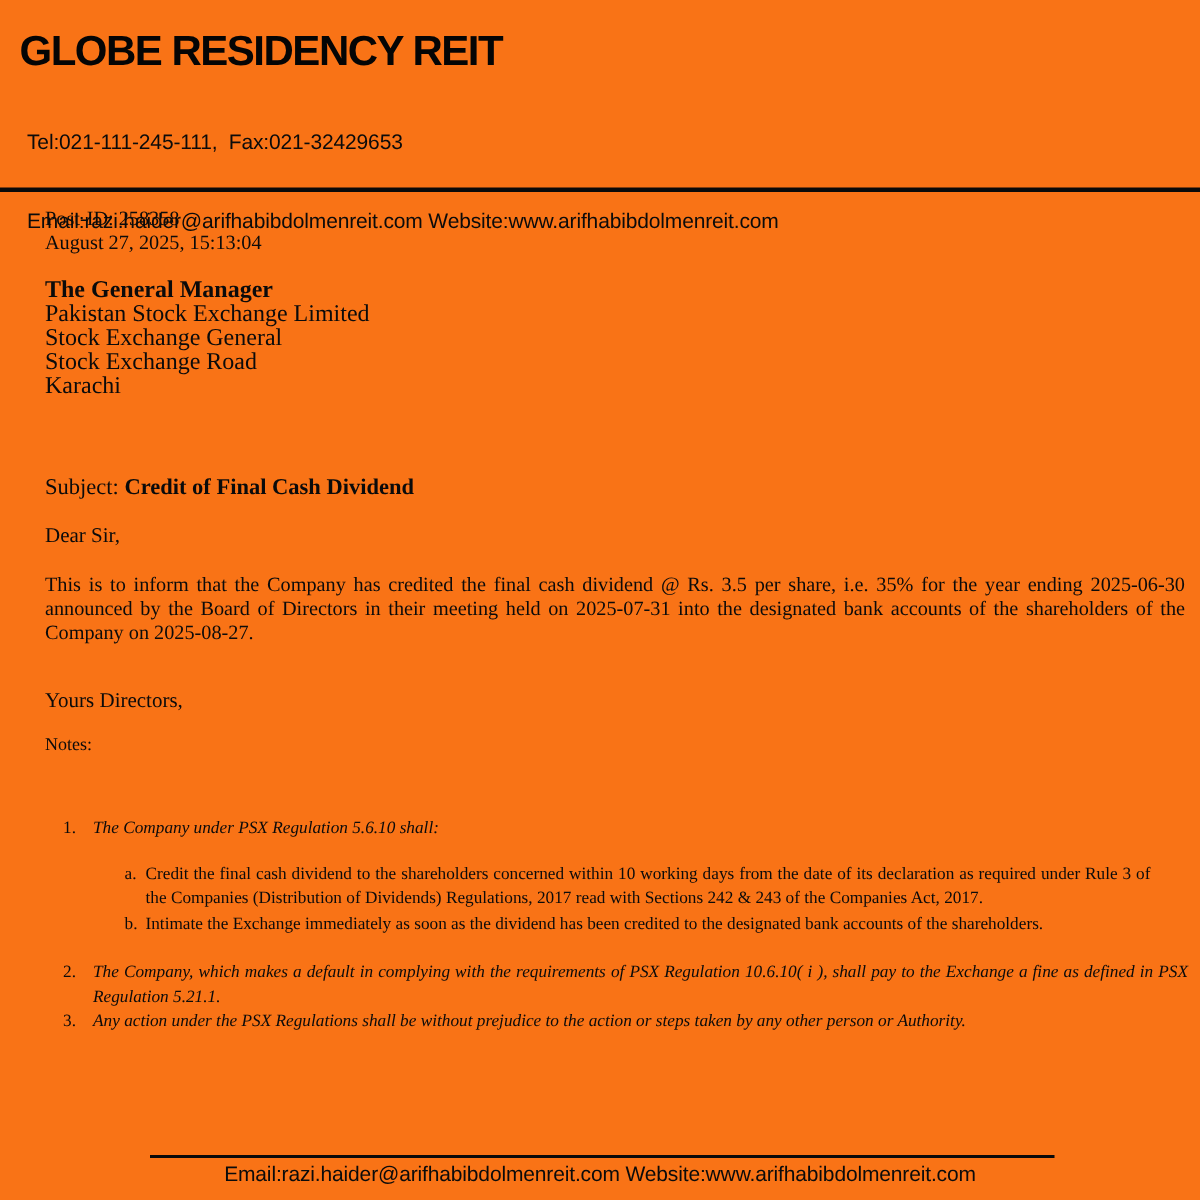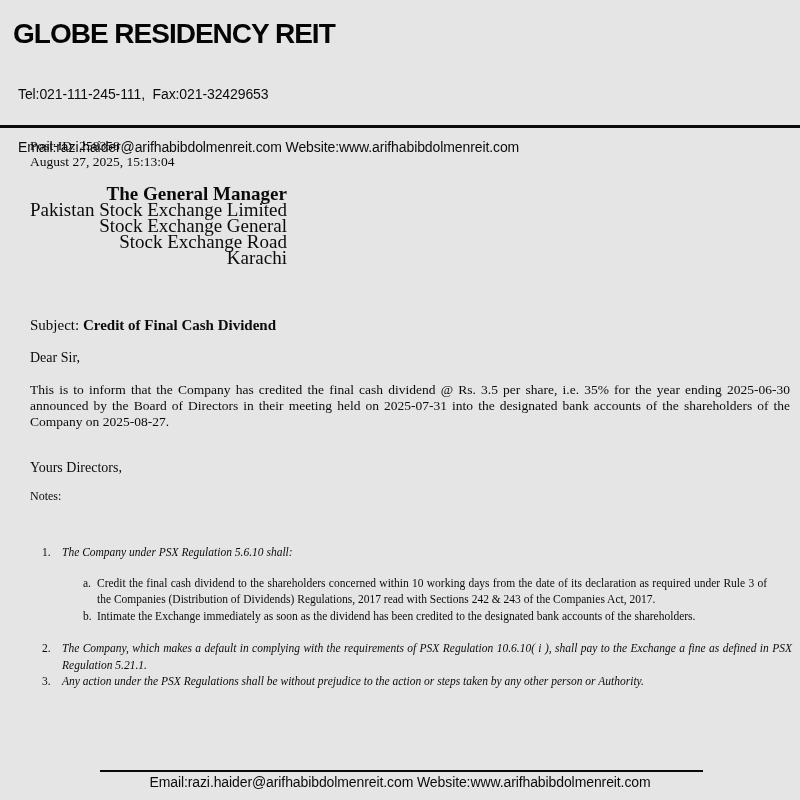--- a/index.html
+++ b/index.html
@@ -4,21 +4,21 @@
 <style>
   html, body {
     margin: 0;
     padding: 0;
     background: #ffffff;
   }
   .page {
     position: relative;
     width: 800px;
     height: 800px;
-    background: #e5e5e5;
+    background: #f97316;
     color: #0b0b0b;
     overflow: hidden;
     font-family: "Liberation Serif", serif;
   }
 
   
   .company-name {
     position: absolute;
     top: 20px;
     left: 13px;
@@ -56,23 +56,22 @@
     position: absolute;
     top: 138px;
     left: 30px;
     font-size: 13.5px;
     line-height: 16px;
   }
   .recipient-block {
     position: absolute;
     top: 186px;
     left: 30px;
-    font-size: 19px;
+    font-size: 16px;
     line-height: 16px;
-    text-align: right;
   }
   .bold { font-weight: bold; }
 
   
   .subject-line {
     position: absolute;
     top: 317px;
     left: 30px;
     font-size: 15px;
   }

